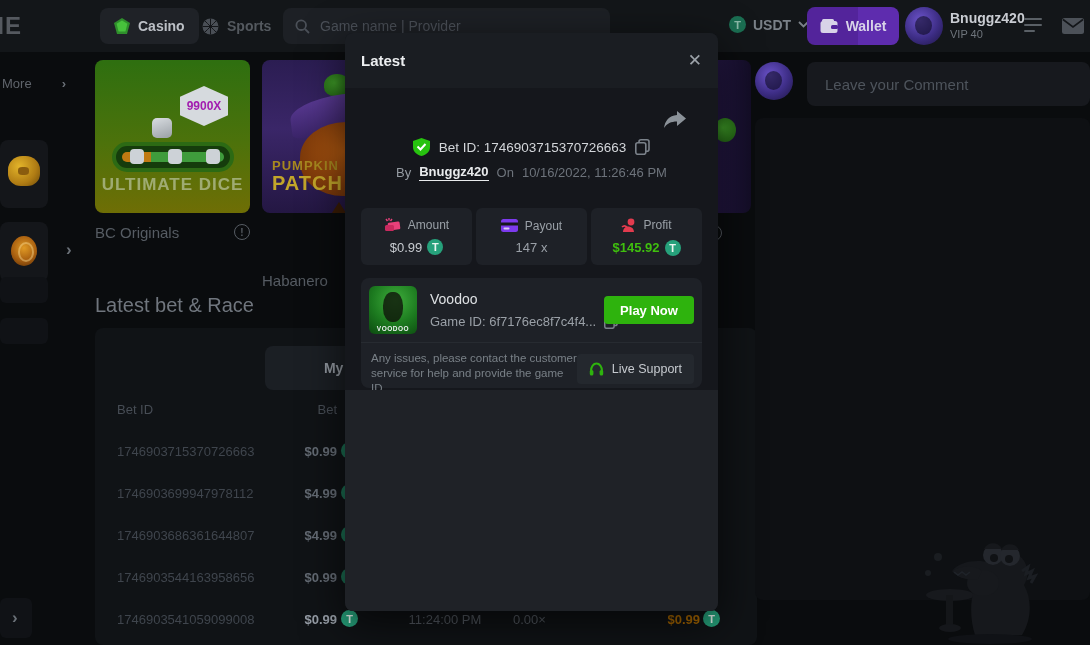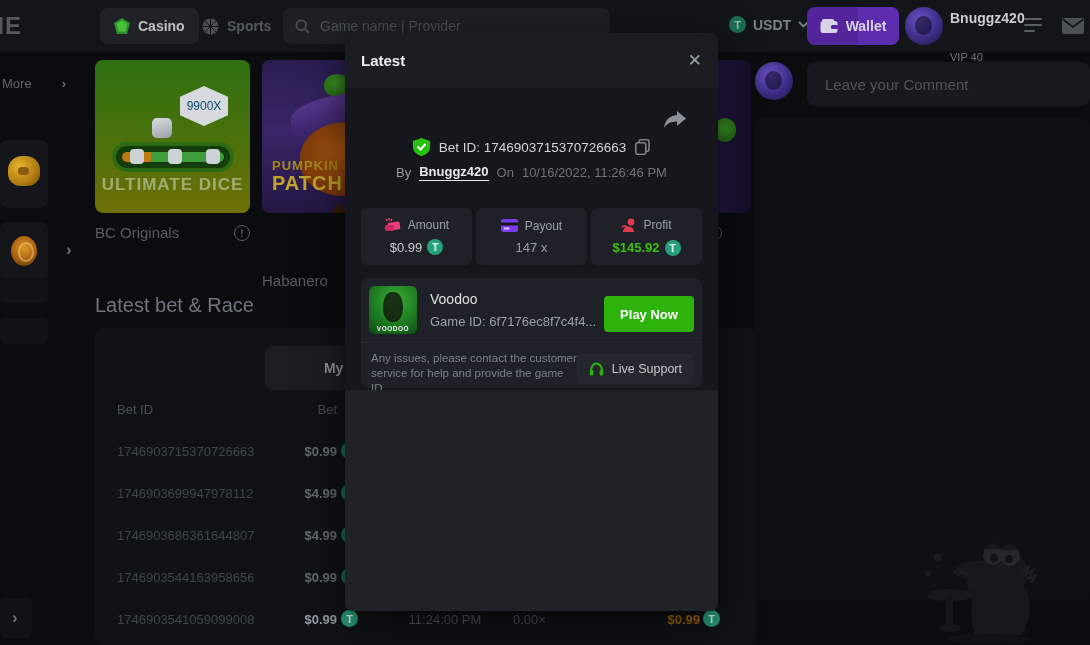--- a/index.html
+++ b/index.html
@@ -20,57 +20,57 @@
   .search-box input { background:transparent; border:none; outline:none; color:#c7cbd0; font-size:14px; width:250px; font-family:"Liberation Sans",sans-serif; }
   .search-box input::placeholder { color:#4b5058; }
   .usdt { left:729px; top:16px; display:flex; align-items:center; gap:7px; }
   .usdt .cur { color:#7a8188; font-size:14px; font-weight:bold; }
   .wallet-btn { left:807px; top:7px; width:92px; height:38px; border-radius:8px; background:linear-gradient(90deg,#53249b 0%,#53249b 55%,#5e2cae 55%,#5e2cae 100%); display:flex; align-items:center; justify-content:center; gap:8px; border:none; cursor:pointer; }
   .wallet-btn .lbl { color:#d8d3e8; font-size:14px; font-weight:bold; }
   .avatar { width:38px; height:38px; border-radius:50%; background:radial-gradient(circle at 40% 35%, #6b53c9 0%, #3d2d85 55%, #1d1542 100%); }
   .avatar::after { content:""; position:absolute; left:10px; top:9px; width:17px; height:19px; border-radius:50%; background:rgba(10,8,25,0.55); }
   .nav-avatar { left:905px; top:7px; }
   .nav-user-name { left:950px; top:10px; color:#c9ccd2; font-size:14px; font-weight:bold; }
-  .nav-user-vip { left:950px; top:28px; color:#6f757c; font-size:11px;margin-top:23px; }
+  .nav-user-vip { left:950px; top:28px; color:#6f757c; font-size:11px; }
   .list-icon { left:1024px; top:18px; width:18px; }
   .list-icon i { display:block; height:2px; background:#5a6066; border-radius:1px; margin-bottom:4px; }
   .list-icon i:nth-child(2){ width:18px; } .list-icon i:nth-child(1){ width:18px; } .list-icon i:nth-child(3){ width:11px; }
 
   
   .more-row { left:2px; top:76px; display:flex; align-items:center; gap:30px; color:#5f646b; font-size:13px; }
   .side-tile { left:0; width:48px; background:#14161a; border-radius:8px; }
   .piggy-tile { top:140px; height:68px; }
   .coin-tile { top:222px; height:60px; }
   .piggy-art { left:8px; top:16px; width:32px; height:30px; border-radius:45% 45% 40% 40%; background:radial-gradient(circle at 35% 35%, #e3b42a 0%, #b07c14 60%, #6e4a08 100%); }
   .piggy-art::after { content:""; position:absolute; left:10px; top:11px; width:11px; height:8px; border-radius:40%; background:#8a5c0e; }
   .coin-art { left:11px; top:14px; width:26px; height:30px; border-radius:50%; background:radial-gradient(circle at 50% 40%, #e09a25 0%, #a85f10 55%, #5c2f06 100%); }
   .coin-art::after { content:""; position:absolute; left:7px; top:6px; width:12px; height:16px; border-radius:50%; border:2px solid rgba(255,230,160,0.4); }
   .side-chevron { color:#6a7077; font-size:17px; font-weight:bold; }
   .faint-tile { left:0; width:48px; height:26px; background:#101216; border-radius:6px; }
 
   
   .gcard { top:60px; width:155px; height:153px; border-radius:8px; overflow:hidden; }
   .card-dice { left:95px; background:linear-gradient(180deg,#2e6f10 0%,#4d720b 55%,#6f6e05 100%); }
-  .dice-badge { left:85px; top:26px; width:48px; height:40px; background:#d6dade; clip-path:polygon(50% 0,100% 27%,100% 73%,50% 100%,0 73%,0 27%); display:flex; align-items:center; justify-content:center; font-size:12px; font-weight:normal; color:#0c4a6e; }
+  .dice-badge { left:85px; top:26px; width:48px; height:40px; background:#d6dade; clip-path:polygon(50% 0,100% 27%,100% 73%,50% 100%,0 73%,0 27%); display:flex; align-items:center; justify-content:center; font-size:12px; font-weight:bold; color:#a21caf; }
   .dice-cube { left:57px; top:58px; width:20px; height:20px; border-radius:5px; background:linear-gradient(160deg,#d9dde1,#9aa0a6); }
   .dice-slider { left:17px; top:82px; width:122px; height:30px; border-radius:16px; background:#153c0c; border:4px solid #2c6a14; display:flex; align-items:center; padding:0 6px; gap:2px; }
   .dice-track { height:10px; border-radius:5px; flex:1; background:linear-gradient(90deg,#c07a12 0%,#c07a12 28%,#3f9c3c 28%,#3f9c3c 100%); position:relative; }
   .knob { position:absolute; top:-3px; width:14px; height:15px; border-radius:4px; background:#cdd2d7; }
   .dice-title { left:0; right:0; top:115px; text-align:center; font-size:17px; font-weight:bold; letter-spacing:1px; color:rgba(222,232,222,0.5); }
   .card-pumpkin { left:262px; background:linear-gradient(180deg,#2b1d52 0%,#3a2668 45%,#241743 100%); }
   .pk-clover { left:62px; top:14px; width:26px; height:22px; border-radius:50% 50% 40% 40%; background:radial-gradient(circle at 40% 40%, #3f9c28, #1d5a10); }
   .pk-hat { left:28px; top:34px; width:110px; height:38px; border-radius:50% 50% 10% 10%; background:linear-gradient(180deg,#5a3a94,#3a2468); transform:rotate(-8deg); }
   .pk-body { left:38px; top:62px; width:96px; height:74px; border-radius:48% 48% 45% 45%; background:radial-gradient(circle at 45% 40%, #b35a10, #77360a 70%, #4e2206); }
   .pk-eye { position:absolute; width:0; height:0; border-left:9px solid transparent; border-right:9px solid transparent; border-bottom:14px solid #3a1c05; }
   .pk-t1 { left:30px; top:80px; } .pk-t2 { left:58px; top:78px; }
   .pk-title1 { left:10px; top:98px; font-size:13px; font-weight:bold; color:#a8891f; letter-spacing:1px; }
   .pk-title2 { left:10px; top:112px; font-size:20px; font-weight:bold; color:#c3a62a; letter-spacing:1px; }
   .card-sliver { left:596px; background:linear-gradient(90deg,#35245e 0%,#2a1b4e 70%,#130d26 100%); }
   .sl-clover { left:118px; top:58px; width:22px; height:24px; border-radius:50%; background:radial-gradient(circle at 40% 40%, #3f9c28, #1d5a10); }
-  .provider-row { top:224px; display:flex; align-items:flex-end; font-size:15px; color:#565c63; }
+  .provider-row { top:224px; display:flex; align-items:flex-start; font-size:15px; color:#565c63; }
   .info-icon { width:16px; height:16px; border-radius:50%; border:1.5px solid #565c63; color:#565c63; font-size:10px; display:inline-flex; align-items:center; justify-content:center; font-weight:bold; }
 
   
   .latest-title { left:95px; top:294px; font-size:20px; color:#70767e; font-weight:normal; }
   .bets-panel { left:95px; top:328px; width:662px; height:317px; background:#101316; border-radius:8px; }
   .tab { position:absolute; top:18px; width:170px; height:44px; display:flex; align-items:center; justify-content:center; font-size:14px; color:#4e545b; border-radius:8px; cursor:pointer; }
   .tab-all { left:0px; }
   .tab-my { left:170px; background:#1b1f24; color:#9298a0; font-weight:bold; }
   .thead { position:absolute; top:74px; left:0; right:0; font-size:13px; color:#474d55; }
   .th-id { position:absolute; left:22px; }
@@ -114,21 +114,21 @@
   .stat-label { display:flex; align-items:center; gap:7px; color:#9aa0a7; font-size:12px; }
   .stat-value { display:flex; align-items:center; gap:5px; font-size:13px; color:#c7cbd0; }
   .stat-value.plain { color:#9aa0a7; }
   .stat-value.green { color:#3fbf0e; font-weight:bold; }
   .game-box { position:absolute; left:16px; top:245px; width:341px; height:110px; background:#1e2127; border-radius:8px; }
   .game-thumb { position:absolute; left:8px; top:8px; width:48px; height:48px; border-radius:6px; overflow:hidden; background:radial-gradient(circle at 55% 30%, #3fae3c 0%, #1c7a1f 55%, #0c4a10 100%); }
   .gt-fig { position:absolute; left:14px; top:6px; width:20px; height:30px; border-radius:45%; background:rgba(15,20,10,0.8); }
   .gt-label { position:absolute; left:0; right:0; bottom:2px; text-align:center; font-size:6.5px; font-weight:bold; color:#f0f2f4; letter-spacing:0.5px; }
   .game-name { position:absolute; left:69px; top:13px; color:#dde0e3; font-size:14px; }
   .game-id-row { position:absolute; left:69px; top:36px; display:flex; align-items:center; gap:8px; color:#9aa0a7; font-size:13px; }
-  .play-btn { position:absolute; right:8px; top:18px; width:90px; height:36px; background:#2eb30d; border:none; border-radius:4px; color:#fff; font-size:13px; font-weight:bold; cursor:pointer; font-family:"Liberation Sans",sans-serif; }
+  .play-btn { position:absolute; right:8px; top:18px; width:90px; height:28px; background:#2eb30d; border:none; border-radius:4px; color:#fff; font-size:13px; font-weight:bold; cursor:pointer; font-family:"Liberation Sans",sans-serif; }
   .game-divider { position:absolute; left:0; right:0; top:64px; border-top:1px solid #272b31; }
   .support-text { position:absolute; left:10px; top:73px; width:210px; font-size:11.5px; line-height:15px; color:#798087; }
   .support-btn { position:absolute; right:8px; top:76px; height:30px; padding:0 12px; background:#24282e; border:none; border-radius:4px; color:#c6cacf; font-size:12.5px; display:flex; align-items:center; gap:8px; cursor:pointer; font-family:"Liberation Sans",sans-serif; }
   .modal-lower { position:absolute; left:0; top:357px; right:0; bottom:0; background:#1f2227; }
 
   .croc { left:890px; top:523px; z-index:1; }
 </style>
 </head>
 <body>
 

